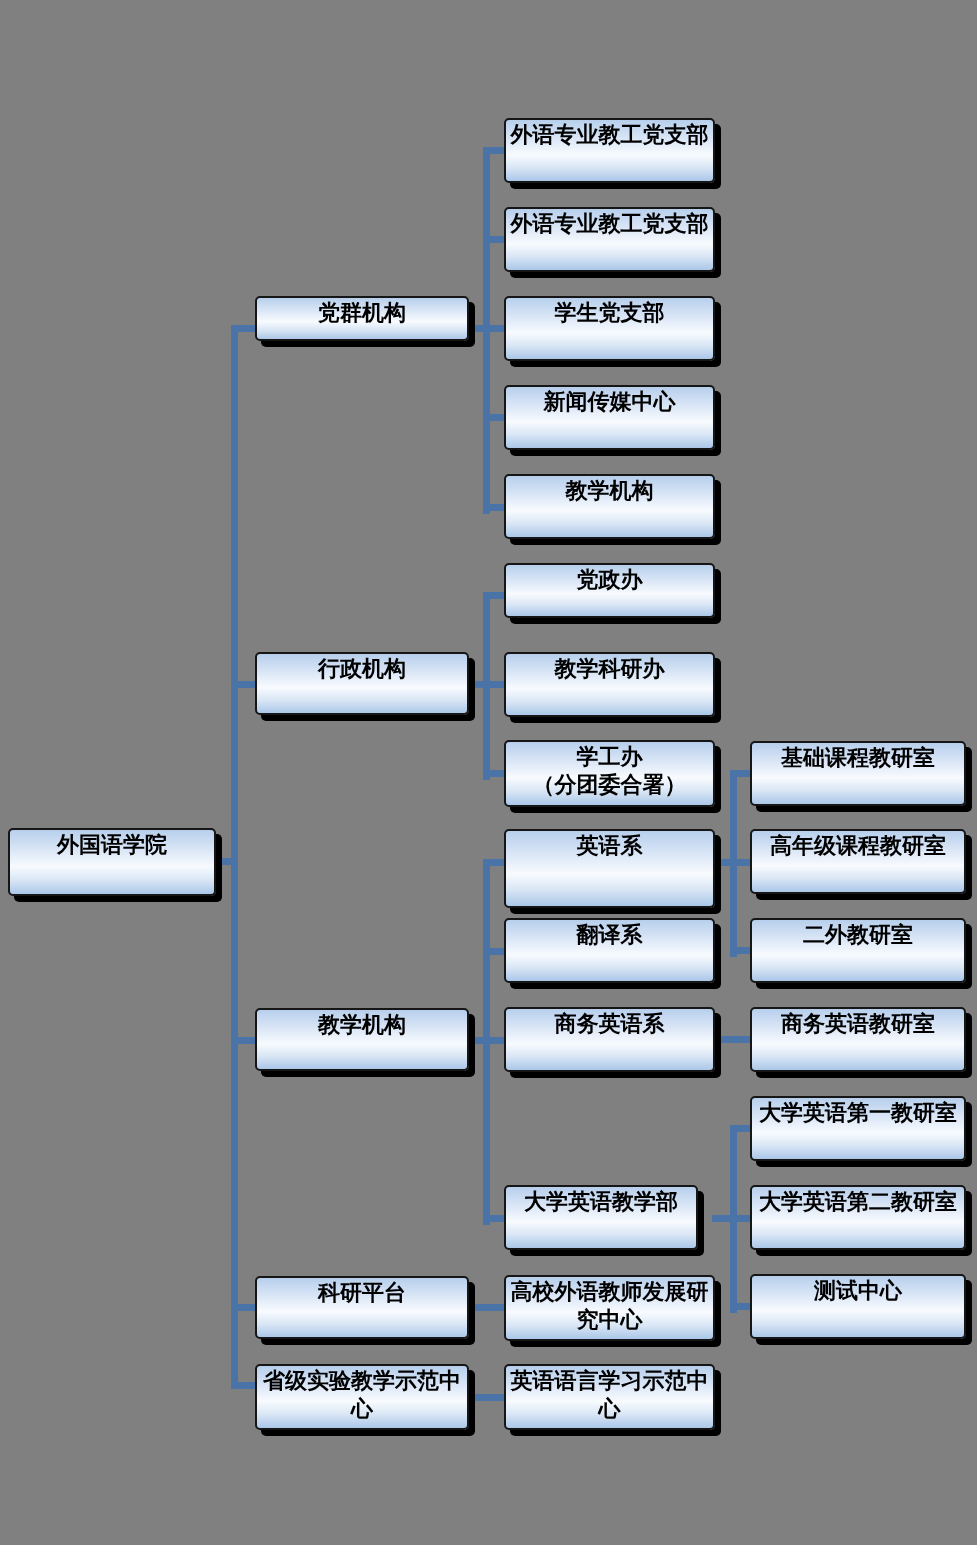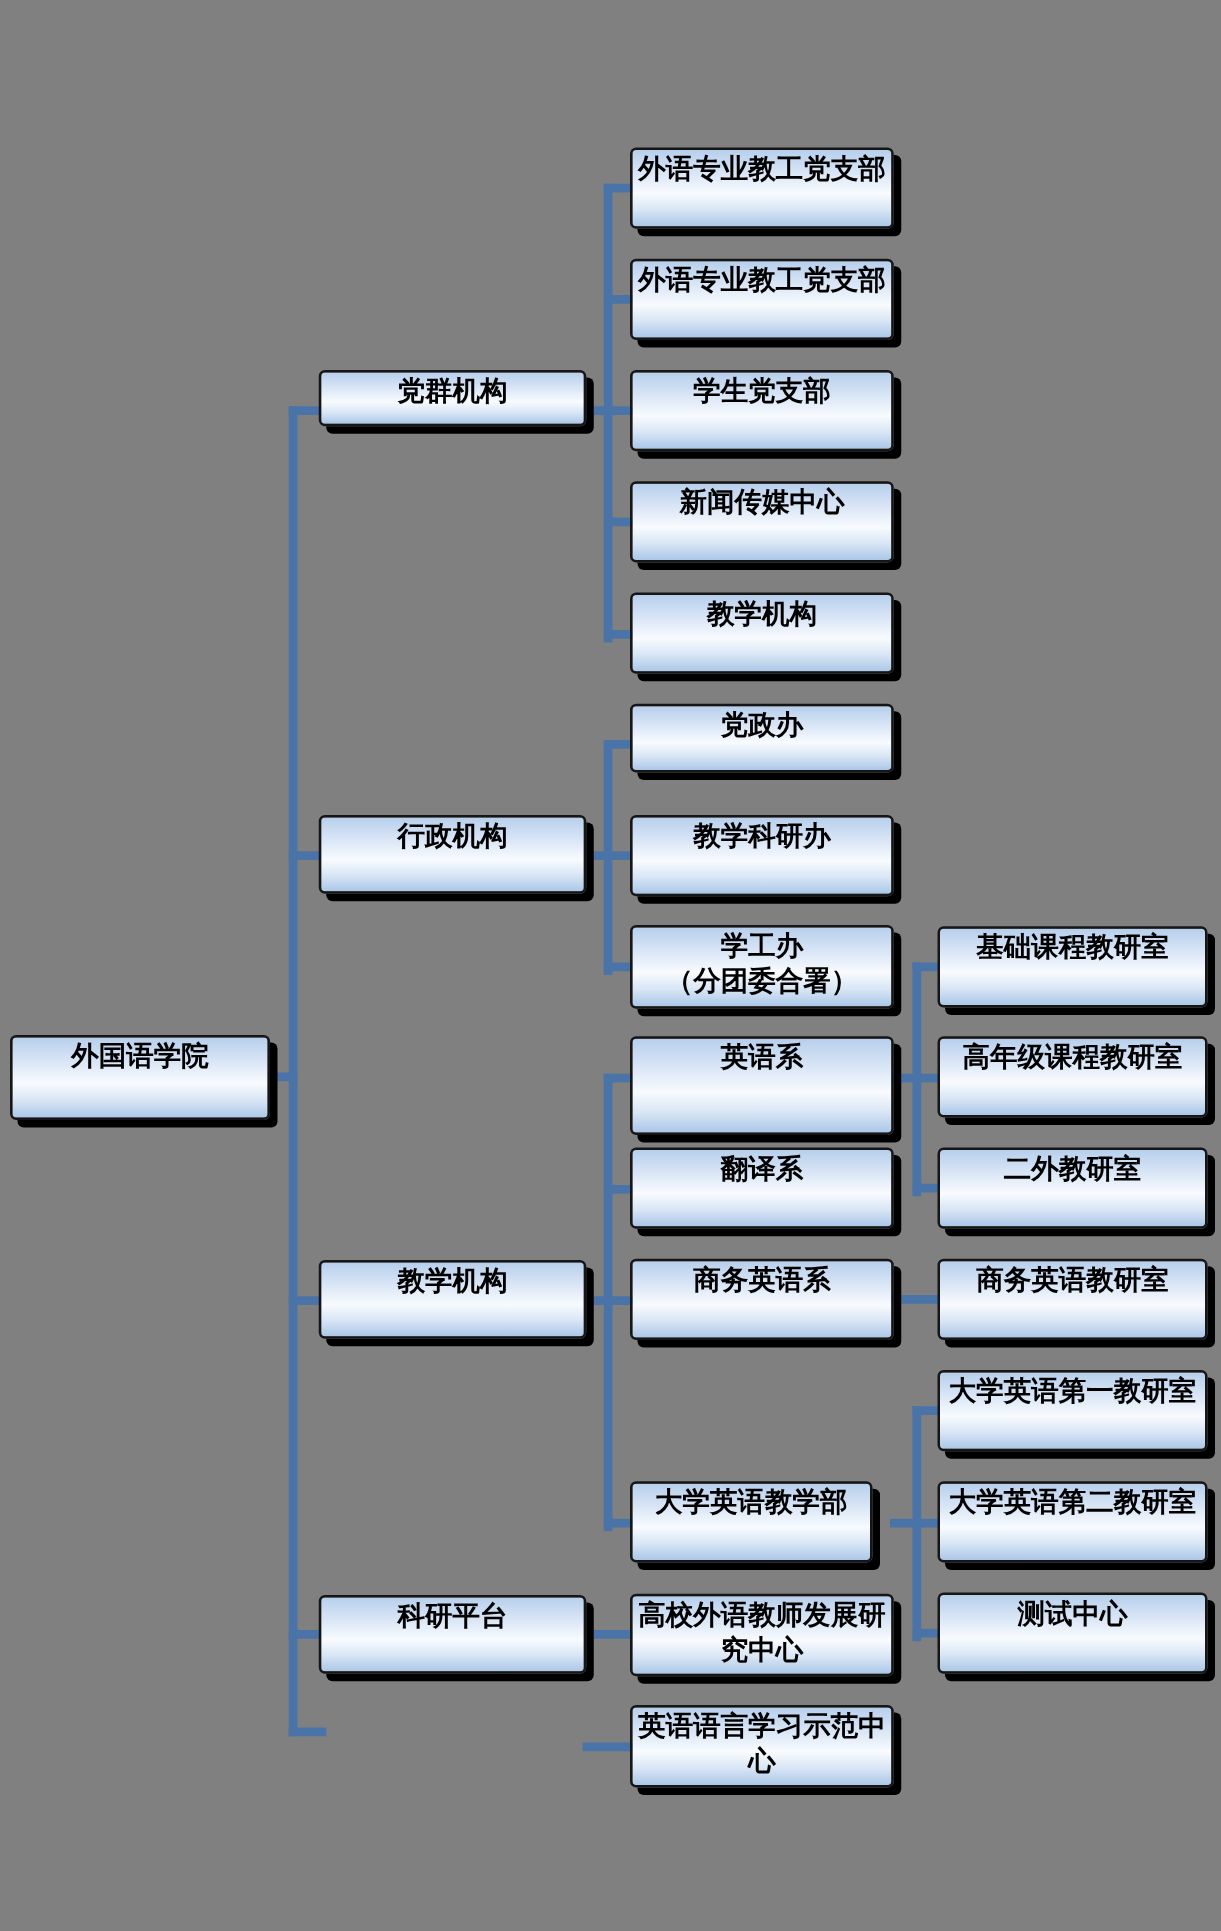--- a/index.html
+++ b/index.html
@@ -91,20 +91,23 @@
   </div>
   <div class="node" style="left:255px;top:652px;width:214px;height:63px">
     <span>行政机构</span>
   </div>
   <div class="node" style="left:255px;top:1008px;width:214px;height:63px">
     <span>教学机构</span>
   </div>
   <div class="node" style="left:255px;top:1276px;width:214px;height:63px">
     <span>科研平台</span>
   </div>
+  <div class="node" style="left:255px;top:1364px;width:214px;height:66px">
+    <span>省级实验教学示范中心</span>
+  </div>
 
   <div class="node" style="left:504px;top:118px;width:211px;height:65px">
     <span>外语专业教工党支部</span>
   </div>
   <div class="node" style="left:504px;top:207px;width:211px;height:65px">
     <span>外语专业教工党支部</span>
   </div>
   <div class="node" style="left:504px;top:385px;width:211px;height:65px">
     <span>新闻传媒中心</span>
   </div>

